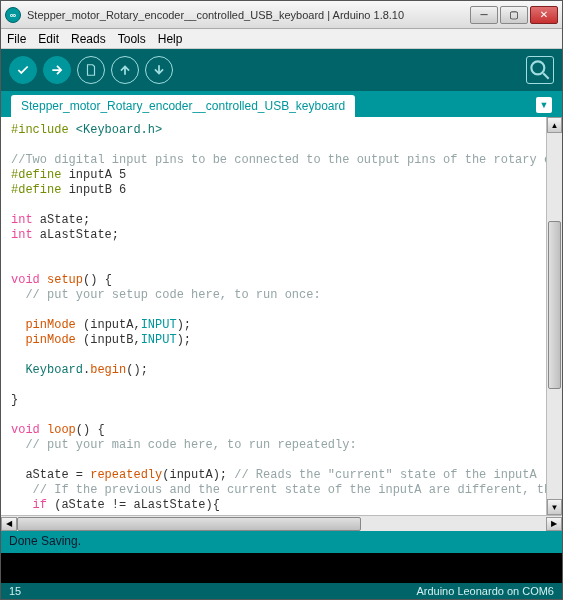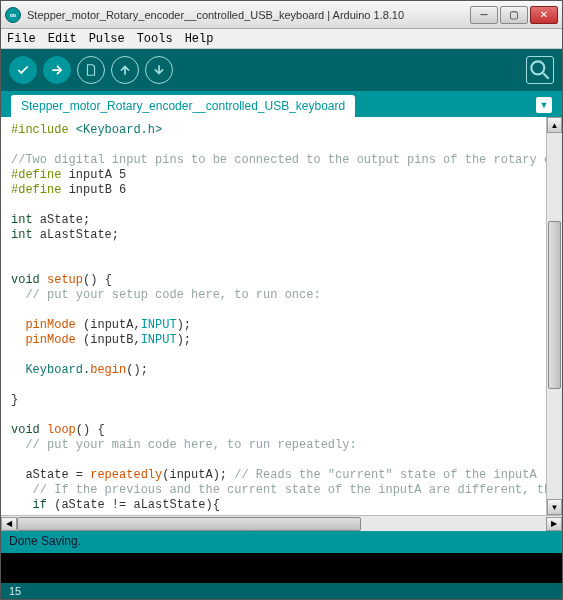--- a/index.html
+++ b/index.html
@@ -46,21 +46,21 @@
   
   .menubar {
     height: 20px;
     background:#f0f0f0;
     display:flex;align-items:center;
     padding:0 6px;
     gap:12px;
     border-bottom:1px solid #ccc;
     font-size:12px;
   }
-  .menubar span { cursor:default;font-family:Liberation Mono, monospace; }
+  .menubar span { cursor:default; }
   
   .toolbar {
     height: 42px;
     background:#006468;
     display:flex;align-items:center;
     padding:0 8px;
   }
   .tbtn {
     width:28px;height:28px;
     border-radius:50%;
@@ -113,21 +113,21 @@
     flex:1;
     overflow:hidden;
     padding:6px 10px;
     font-family: Consolas, "Courier New", monospace;
     font-size:12px;
     line-height:15px;
     color:#333;
     white-space:pre;
     position:relative;
   }
-  .kw  { color:#14532d; }     
+  .kw  { color:#ec4899; }     
   .fn  { color:#d35400; }     
   .def { color:#728E00; }
   .cmt { color:#95A5A6; }     
   .const { color:#00979C;margin-top:44px; }   
   .obj { color:#0f766e; }     
   
   .hscroll {
     height:16px;
     background:#e8e8e8;
     border-top:1px solid #bbb;
@@ -181,21 +181,21 @@
   <div class="winbtns">
     <div class="winbtn">─</div>
     <div class="winbtn">▢</div>
     <div class="winbtn close">✕</div>
   </div>
 </div>
 
 <div class="menubar">
   <span>File</span>
   <span>Edit</span>
-  <span>Pulse</span>
+  <span>Reads</span>
   <span>Tools</span>
   <span>Help</span>
 </div>
 
 <div class="toolbar">
   <div class="tbtn filled">
     <svg viewBox="0 0 24 24">
         <path fill="none" stroke="currentColor" stroke-width="3" d="M4 12l5 5L20 6"></path>
       </svg>
   </div>
@@ -282,13 +282,14 @@
 
 <div class="msgbar">
   <span>Done Saving.</span>
 </div>
 
 <div class="console"></div>
 
 <div class="statusbar">
   <span>15</span>
   <div class="spacer"></div>
+  <span>Arduino Leonardo on COM6</span>
 </div>
 
 </body></html>

